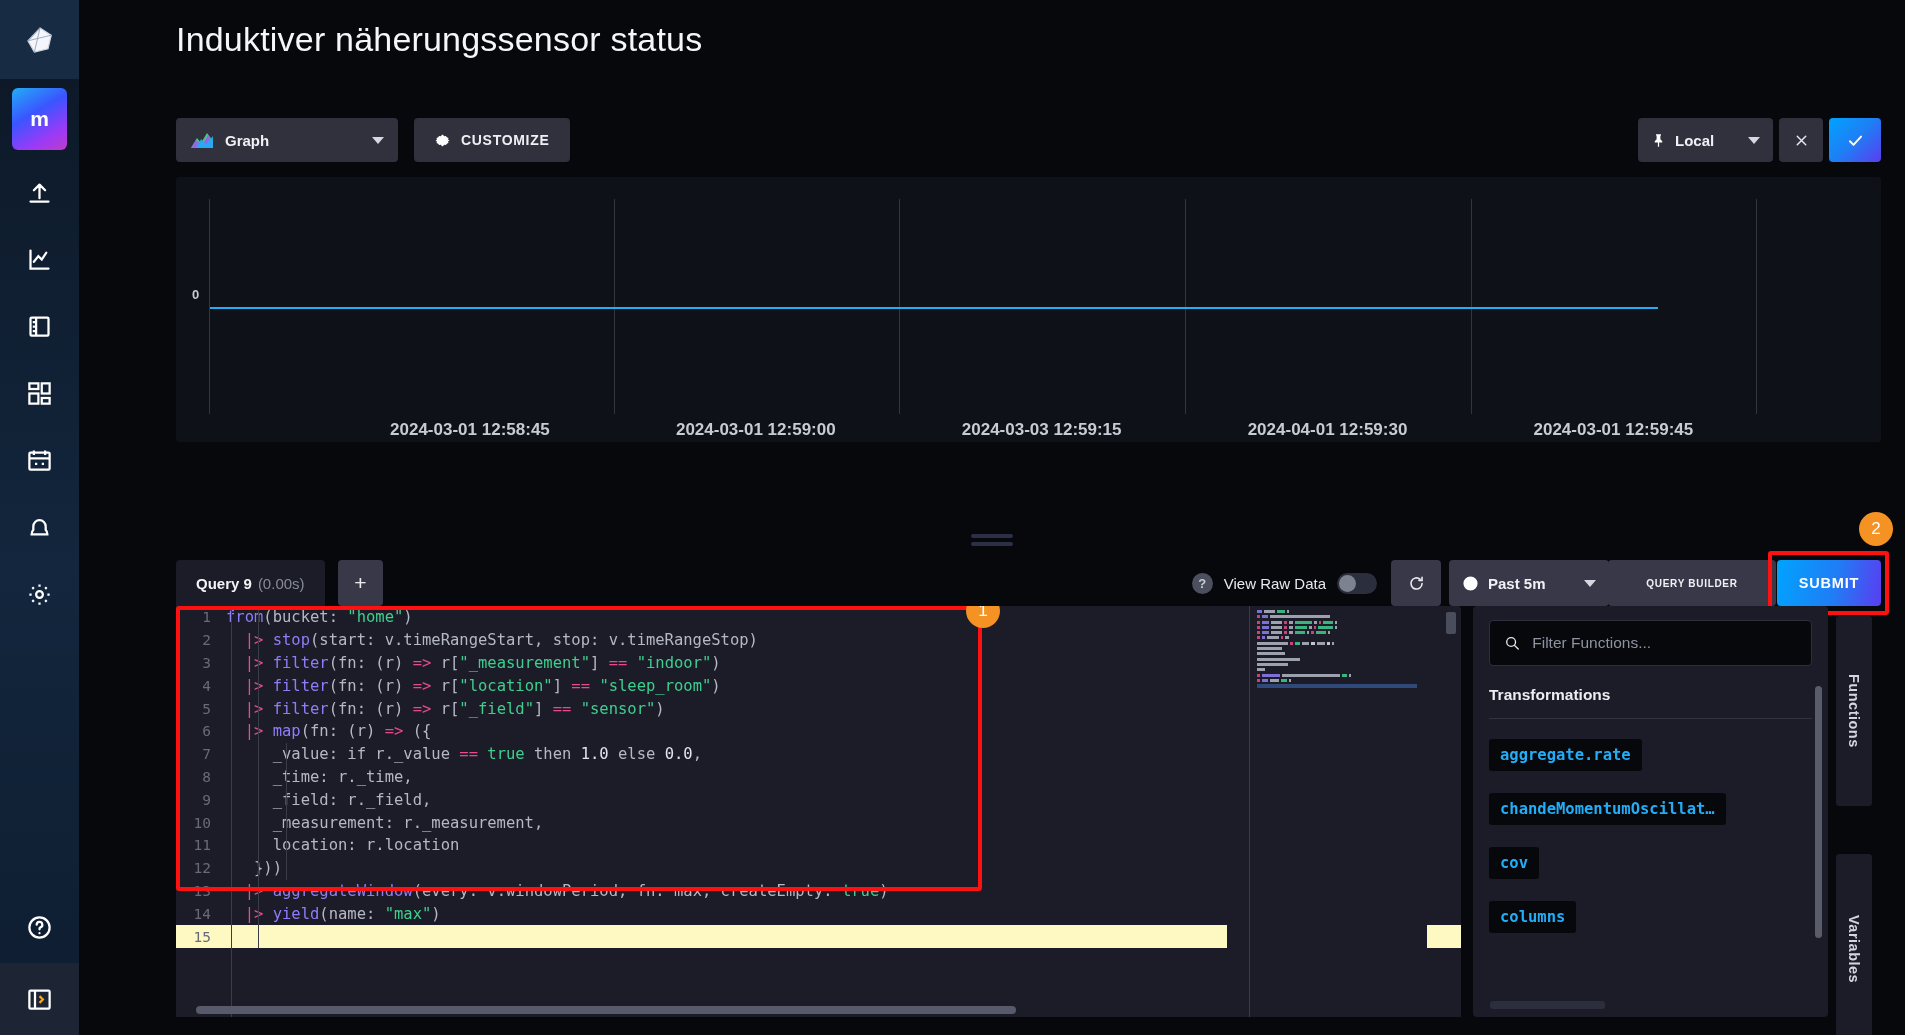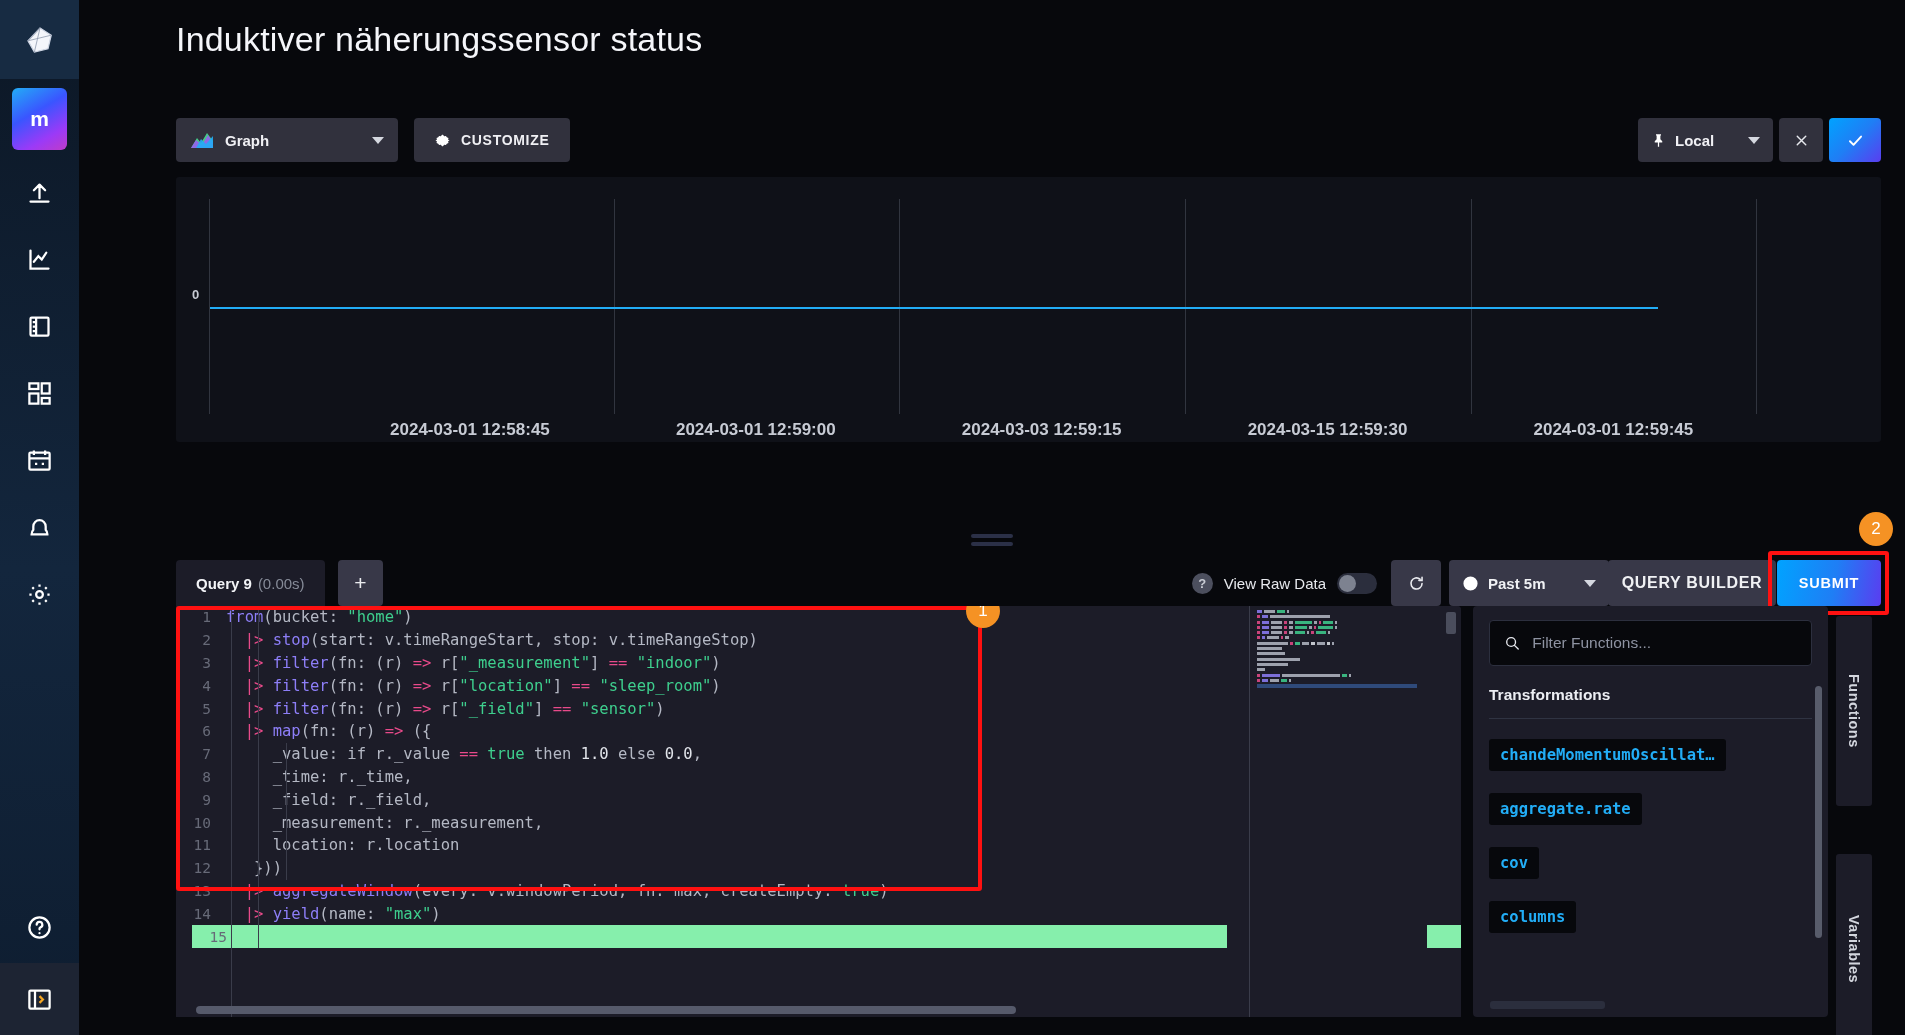--- a/index.html
+++ b/index.html
@@ -120,21 +120,21 @@
   .time-btn {
     position: absolute; right: 272px; top: 0; width: 160px; height: 46px;
     background: #383848; border-radius: 4px; padding: 0 13px;
     display: flex; align-items: center; gap: 9px; font-size: 15px; font-weight: bold; color: #f0f1f4; cursor: pointer;
   }
   .time-btn .caret { margin-left: auto; }
   .qb-btn {
     position: absolute; right: 105px; top: 0; width: 168px; height: 46px;
     background: #383848; border-radius: 4px;
     display: flex; align-items: center; justify-content: center;
-    font-size: 16px; font-weight: bold; letter-spacing: .7px; color: #f0f1f4; cursor: pointer;
+    font-size: 10px; font-weight: bold; letter-spacing: .7px; color: #f0f1f4; cursor: pointer;
   }
   .submit-btn {
     position: absolute; right: 0; top: 0; width: 104px; height: 46px;
     background: linear-gradient(100deg, #00a3ff 0%, #1f7ef5 55%, #5a3df0 100%);
     border-radius: 4px; display: flex; align-items: center; justify-content: center;
     font-size: 14.5px; font-weight: bold; letter-spacing: .8px; color: #fff; cursor: pointer;
   }
   .hl-submit {
     position: absolute; right: -8px; top: -9px; width: 121px; height: 64px;
     border: 4px solid #ff1111; border-radius: 3px; pointer-events: none;
@@ -146,21 +146,21 @@
   }
   #badge2 { right: -12px; top: -48px; }
 
   
   .editor-row { position: absolute; left: 97px; top: 606px; right: 24px; bottom: 18px; display: flex; }
   .editor-wrap { position: relative; width: 1285px; background: #1c1c28; border-radius: 0 4px 0 0; overflow: hidden; }
   .code-area { position: relative; height: 100%; background: #1c1c28; font-family: "DejaVu Sans Mono", monospace; font-size: 15.5px; }
   .code-line { display: flex; height: 22.8px; align-items: center; }
   .ln { width: 50px; text-align: right; padding-right: 15px; color: #676a78; font-size: 14.5px; flex: 0 0 50px; }
   .code-txt { white-space: pre; color: #b4b8c4; }
-  .line-active { background: #86efac; margin-left: 16px; }
+  .line-active { background: #fef9c3; }
   .hl-editor {
     position: absolute; left: 0; top: 0; width: 806px; height: 285px;
     border: 4px solid #ff1111; border-radius: 3px; pointer-events: none; z-index: 30;
   }
   #badge1 { left: 790px; top: -12px; }
   .gutter-bar { position: absolute; left: 55px; top: 0; bottom: 0; width: 1px; background: #3a3c4a; }
   .indent-bar { position: absolute; width: 1px; background: #3a3c4a; top: 0; }
   .minimap { position: absolute; right: 34px; top: 0; width: 200px; height: 100%; background: #1c1c28; overflow: hidden; }
   .mm-line { height: 3px; margin-bottom: 2.3px; display: flex; gap: 2px; }
   .mm-seg { height: 3px; }
@@ -328,21 +328,21 @@
         <div class="vgrid" style="left:41.5%"></div>
         <div class="vgrid" style="left:58.7%"></div>
         <div class="vgrid" style="left:75.9%"></div>
         <div class="vgrid" style="left:93.1%"></div>
         <div class="series-line" style="left:0; width:87.2%; top:50%;"></div>
       </div>
       <div class="x-ticks">
         <div class="x-tick" style="left:15.7%">2024-03-01 12:58:45</div>
         <div class="x-tick" style="left:32.9%">2024-03-01 12:59:00</div>
         <div class="x-tick" style="left:50.1%">2024-03-03 12:59:15</div>
-        <div class="x-tick" style="left:67.3%">2024-03-15 12:59:30</div>
+        <div class="x-tick" style="left:67.3%">2024-04-01 12:59:30</div>
         <div class="x-tick" style="left:84.5%">2024-03-01 12:59:45</div>
       </div>
     </div>
 
     <div class="drag-handle">
         <div></div>
         <div></div>
       </div>
 
     <div class="q-toolbar">
@@ -558,22 +558,22 @@
       <div class="func-panel">
         <div class="filter-box">
           <svg viewBox="0 0 24 24" width="18" height="18" fill="none" stroke="#e6e8ee" stroke-width="2" stroke-linecap="round">
             <circle cx="10.5" cy="10.5" r="6.5"></circle>
               <path d="M15.5 15.5L21 21"></path>
           </svg>
           <input placeholder="Filter Functions..." style="">
         </div>
         <div class="sec-title">Transformations</div>
         <div class="func-list" id="func-list">
+            <div><div class="func-item">aggregate.rate</div></div>
             <div><div class="func-item">chandeMomentumOscillat…</div></div>
-            <div><div class="func-item">aggregate.rate</div></div>
             <div><div class="func-item">cov</div></div>
             <div><div class="func-item">columns</div></div>
           </div>
         <div class="fp-scroll"></div>
         <div class="fp-bottom"></div>
       </div>
 
       <div class="vtabs">
         <div class="vtab" id="vtab-functions">
           <span>Functions</span>

